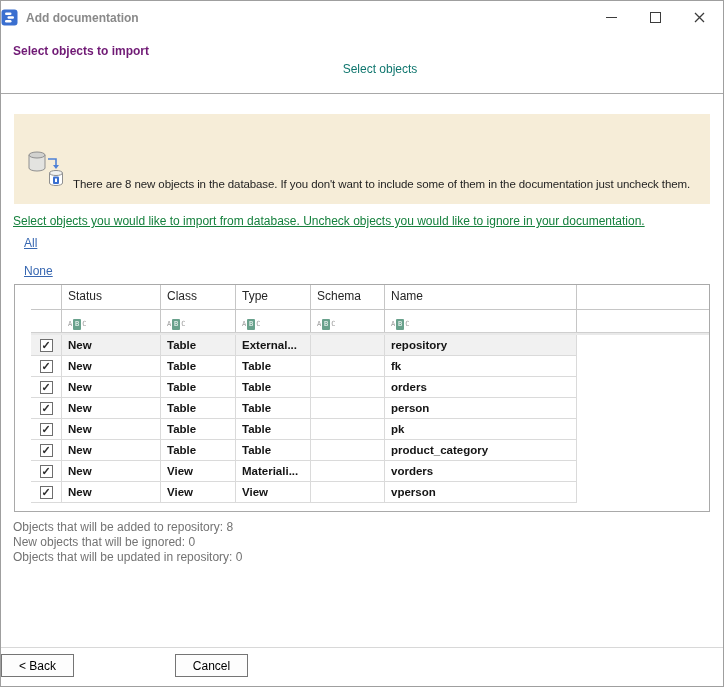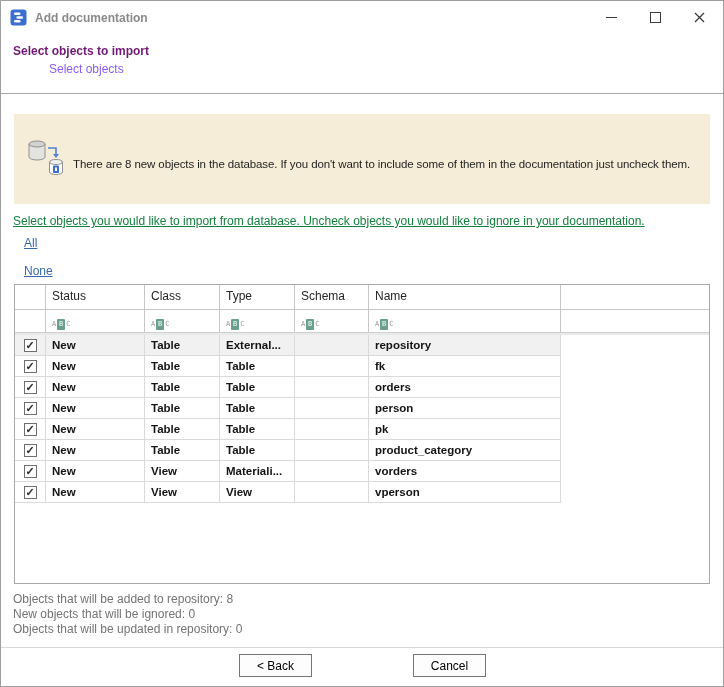--- a/index.html
+++ b/index.html
@@ -2,43 +2,43 @@
 <html style="--accent-blue: #3a6fd0; --banner-bg: #f6edd8; --link-blue: #3767b1; --filter-green: #69a18c; --highlight-row: #f1f1f1;"><head>
 <meta charset="utf-8">
 <style>
   html,body{margin:0;padding:0;background:#fff;}
   .window{
     width:724px;height:687px;box-sizing:border-box;position:relative;
     border:1px solid #9f9f9f;background:#fff;overflow:hidden;
     font-family:"Liberation Sans",sans-serif;font-size:12px;color:#1b1b1b;
   }
   
-  .titlebar{height:33px;display:flex;align-items:center;padding-left:9px;}
+  .titlebar{height:33px;display:flex;align-items:center;}
   .app-icon{width:17px;height:17px;margin-right:8px;flex:0 0 auto;}
   .win-title{font-weight:bold;color:#8a8a8a;flex:1;}
   .win-controls{display:flex;height:100%;margin-right:2px;}
   .win-btn{width:44px;display:flex;align-items:center;justify-content:center;cursor:default;}
   .min-glyph{width:11px;height:1px;background:#3c3c3c;}
   .max-glyph{width:9px;height:9px;border:1px solid #3c3c3c;background:#fff;}
   
   .step-header{height:60px;box-sizing:border-box;padding:9px 12px 0 12px;border-bottom:1px solid #a8a8a8;}
   .step-title{font-weight:bold;color:#701a75;line-height:16px;}
-  .step-subtitle{margin-left:36px;margin-top:3px;color:#8b5cf6;line-height:15px;}
+  .step-subtitle{margin-left:36px;margin-top:3px;color:#0f766e;line-height:15px;text-align:center;}
   
   .banner{margin:20px 13px 0 13px;height:90px;box-sizing:border-box;background:var(--banner-bg,#f6edd8);
-          display:flex;align-items:center;padding:3px 10px 6px 11px;}
+          display:flex;align-items:flex-end;padding:3px 10px 12px 11px;}
   .banner-icon{flex:0 0 auto;margin-top:3px;}
   .banner-text{margin-top:13px;margin-left:8px;line-height:15px;color:#1f1f1f;white-space:nowrap;
                font-size:11.5px;letter-spacing:-0.1px;}
   
   .instruction{margin:10px 12px 0 12px;line-height:15px;white-space:nowrap;color:#15803d;text-decoration:underline;}
   .links{margin:7px 0 0 23px;display:flex;gap:13px;flex-direction:column;}
   .link{color:var(--link-blue,#3767b1);text-decoration:underline;cursor:pointer;line-height:15px;}
   
-  .grid-panel{margin:5px 13px 0 13px;height:300px;box-sizing:border-box;border:1px solid #a9a9a9;background:#fff;overflow:hidden;}
+  .grid-panel{margin:5px 13px 0 13px;height:228px;box-sizing:border-box;border:1px solid #a9a9a9;background:#fff;overflow:hidden;padding-left:16px;}
   .g-row{display:flex;}
   .cell{box-sizing:border-box;overflow:hidden;white-space:nowrap;flex:0 0 auto;}
   .col-check{width:31px;}
   .col-status{width:99px;}
   .col-class{width:75px;}
   .col-type{width:75px;}
   .col-schema{width:74px;}
   .col-name{width:192px;}
   .head-row{height:24px;border-bottom:1px solid #c6c6c6;}
   .head-row .cell{border-right:1px solid #c6c6c6;padding:4px 0 0 6px;color:#262626;}
@@ -54,22 +54,22 @@
   .checkbox{width:13px;height:13px;box-sizing:border-box;border:1px solid #6e6e6e;background:#fff;
             display:flex;align-items:center;justify-content:center;font-size:11px;line-height:11px;color:#2f2f2f;}
   .abc{display:inline-flex;align-items:center;gap:1px;line-height:1;
        font-family:"DejaVu Sans Mono",monospace;font-size:7px;color:#9a9a9a;}
   .abc .b{background:var(--filter-green,#69a18c);color:#fff;width:8px;height:11px;border-radius:1px;
           display:inline-flex;align-items:center;justify-content:center;font-size:7px;}
   
   .summary{margin:8px 0 0 12px;line-height:15px;color:#737373;}
   
   .footer{position:absolute;left:0;right:0;bottom:0;height:39px;box-sizing:border-box;background:#fff;
-          border-top:1px solid #d8d8d8;display:flex;justify-content:center;align-items:flex-start;
-          padding:6px 7px 0 8px;}
+          border-top:1px solid #d8d8d8;display:flex;justify-content:flex-start;align-items:flex-start;
+          padding:6px 7px 0 0;}
   .btn{width:73px;height:23px;box-sizing:border-box;background:#fdfdfd;border:1px solid #757575;
        display:flex;align-items:center;justify-content:center;color:#000;cursor:pointer;
        font-family:"Liberation Sans",sans-serif;font-size:12px;}
   .btn-back{margin-right:8px;}
   .btn-next{margin-right:20px;border:2px solid #22c55e;margin-top:38px;}
 </style>
 </head>
 <body>
 
 <div class="window">

